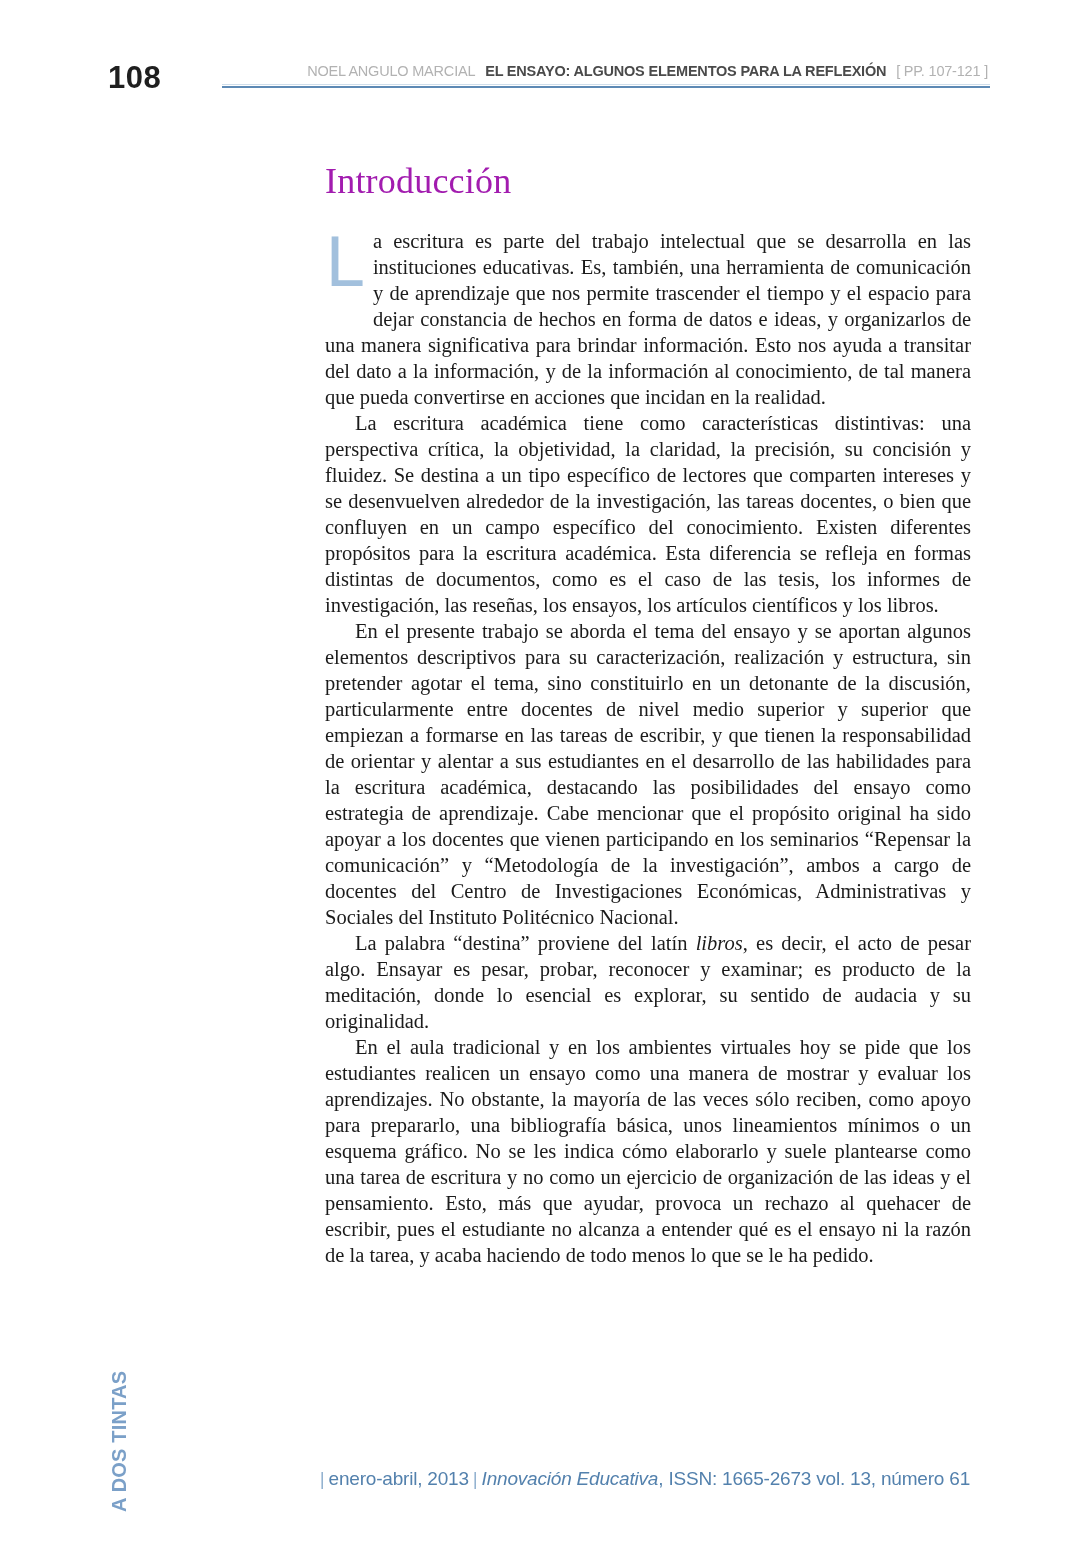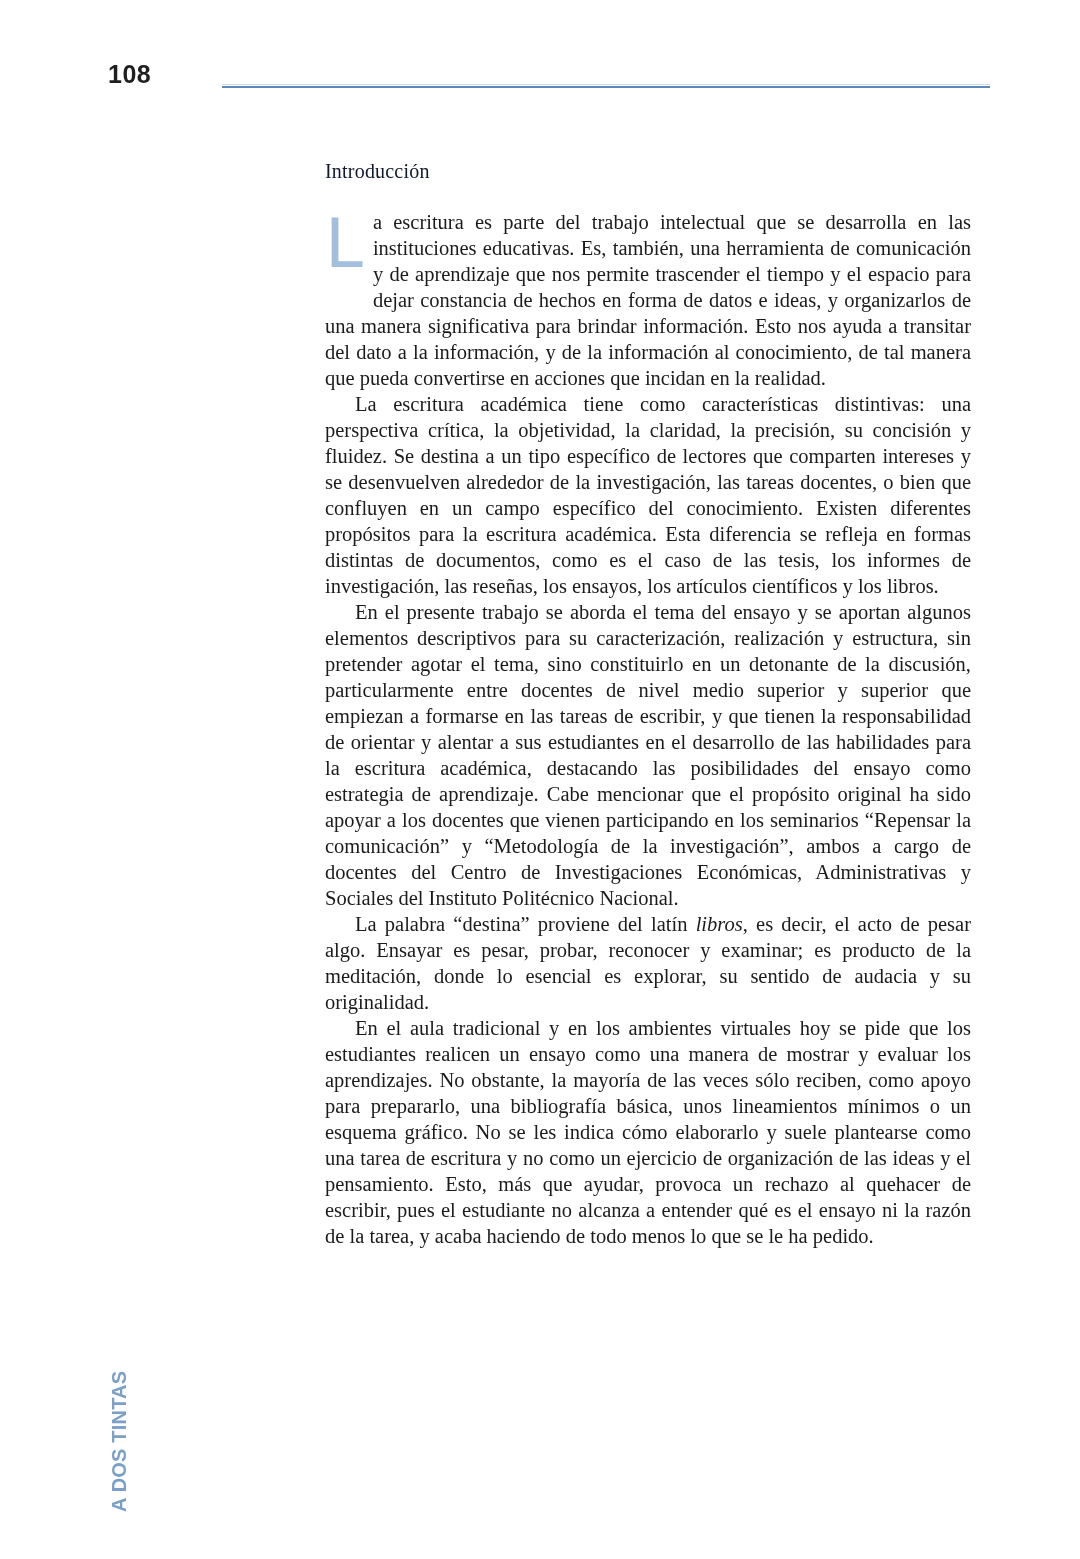--- a/index.html
+++ b/index.html
@@ -4,42 +4,42 @@
 <style>
   html,body { margin:0; padding:0; background:#ffffff; }
   .page {
     position:relative; width:1080px; height:1559px; background:#ffffff;
     overflow:hidden; font-family:"Liberation Serif", serif;
   }
   
   .page-number {
     position:absolute; left:108px; top:60px;
     font-family:"Liberation Sans", sans-serif; font-weight:bold;
-    font-size:25px; color:#1f1f1f; letter-spacing:0.5px;
+    font-size:31px; color:#1f1f1f; letter-spacing:0.5px;
   }
   .running-head {
     position:absolute; right:92px; top:63px; text-align:right;
     font-family:"Liberation Sans", sans-serif; font-size:14.5px;
     letter-spacing:-0.2px; white-space:nowrap;
   }
   .rh-author { color:#b2b2b2; margin-right:6px; }
   .rh-title  { color:#4a4a4a; font-weight:bold; }
   .rh-pages  { color:#b2b2b2; margin-left:6px; }
   .head-rule {
     position:absolute; left:222px; top:84px; width:768px; height:1px;
     border-top:1px solid #cfdeeb; border-bottom:2px solid #5d89b4;
   }
   
   .article-column {
     position:absolute; left:325px; top:160px; width:646px;
   }
   .section-title {
     margin:0 0 26px 0; font-weight:normal;
     font-family:"Liberation Serif", serif;
-    font-size:20px; color:#0f172a; letter-spacing:0.2px;
+    font-size:36px; color:#a21caf; letter-spacing:0.2px;
   }
   .article-column p {
     margin:0; text-align:justify; color:#1b1b1b;
     font-size:20.5px; line-height:26px;
     hyphens:auto; -webkit-hyphens:auto;
   }
   .article-column p.indent { text-indent:30px; }
   .dropcap {
     float:left; font-family:"DejaVu Sans", sans-serif;
     font-size:68px; line-height:60px; height:74px;
@@ -62,33 +62,41 @@
   .page-footer .pipe { color:#93b2d0; padding:0 4px; }
   .page-footer .journal { font-style:italic; }
 </style>
 </head>
 <body>
 
 <div class="page">
 
   <div class="page-number">108</div>
 
+  <div class="running-head">
+    <span class="rh-author">NOEL ANGULO MARCIAL</span>
+    <span class="rh-title">EL ENSAYO: ALGUNOS ELEMENTOS PARA LA REFLEXIÓN</span>
+    <span class="rh-pages">[ PP. 107-121 ]</span>
+  </div>
 
   <div class="head-rule"></div>
 
   <main class="article-column">
     <h2 class="section-title">Introducción</h2>
 
     <p><span class="dropcap">L</span><span>a escritura es parte del trabajo intelectual que se desarrolla en las instituciones educativas. Es, también, una herramienta de comunicación y de aprendizaje que nos permite trascender el tiempo y el espacio para dejar constancia de hechos en forma de datos e ideas, y organizarlos de una manera significativa para brindar información. Esto nos ayuda a transitar del dato a la información, y de la información al conocimiento, de tal manera que pueda convertirse en acciones que incidan en la realidad.</span></p>
 
     <p class="indent">La escritura académica tiene como características distintivas: una perspectiva crítica, la objetividad, la claridad, la precisión, su concisión y fluidez. Se destina a un tipo específico de lectores que comparten intereses y se desenvuelven alrededor de la investigación, las tareas docentes, o bien que confluyen en un campo específico del conocimiento. Existen diferentes propósitos para la escritura académica. Esta diferencia se refleja en formas distintas de documentos, como es el caso de las tesis, los informes de investigación, las reseñas, los ensayos, los artículos científicos y los libros.</p>
 
     <p class="indent">En el presente trabajo se aborda el tema del ensayo y se aportan algunos elementos descriptivos para su caracterización, realización y estructura, sin pretender agotar el tema, sino constituirlo en un detonante de la discusión, particularmente entre docentes de nivel medio superior y superior que empiezan a formarse en las tareas de escribir, y que tienen la responsabilidad de orientar y alentar a sus estudiantes en el desarrollo de las habilidades para la escritura académica, destacando las posibilidades del ensayo como estrategia de aprendizaje. Cabe mencionar que el propósito original ha sido apoyar a los docentes que vienen participando en los seminarios “Repensar la comunicación” y “Metodología de la investigación”, ambos a cargo de docentes del Centro de Investigaciones Económicas, Administrativas y Sociales del Instituto Politécnico Nacional.</p>
 
     <p class="indent"><span>La palabra “destina” proviene del latín </span><em>libros</em><span>, es decir, el acto de pesar algo. Ensayar es pesar, probar, reconocer y examinar; es producto de la meditación, donde lo esencial es explorar, su sentido de audacia y su originalidad.</span></p>
 
     <p class="indent">En el aula tradicional y en los ambientes virtuales hoy se pide que los estudiantes realicen un ensayo como una manera de mostrar y evaluar los aprendizajes. No obstante, la mayoría de las veces sólo reciben, como apoyo para prepararlo, una bibliografía básica, unos lineamientos mínimos o un esquema gráfico. No se les indica cómo elaborarlo y suele plantearse como una tarea de escritura y no como un ejercicio de organización de las ideas y el pensamiento. Esto, más que ayudar, provoca un rechazo al quehacer de escribir, pues el estudiante no alcanza a entender qué es el ensayo ni la razón de la tarea, y acaba haciendo de todo menos lo que se le ha pedido.</p>
   </main>
 
   <div class="vertical-label">A DOS TINTAS</div>
 
+  <footer class="page-footer">
+    <span class="pipe">|</span><span>enero-abril, 2013</span><span class="pipe">|</span><span class="journal">Innovación Educativa</span><span>, ISSN: 1665-2673 vol. 13, número 61</span>
+  </footer>
 
 </div>
 
 </body></html>

